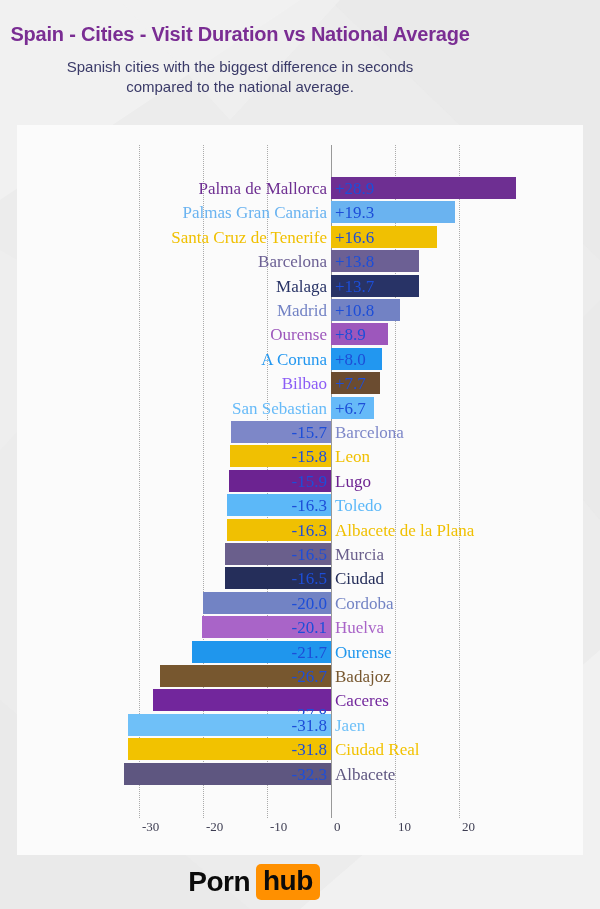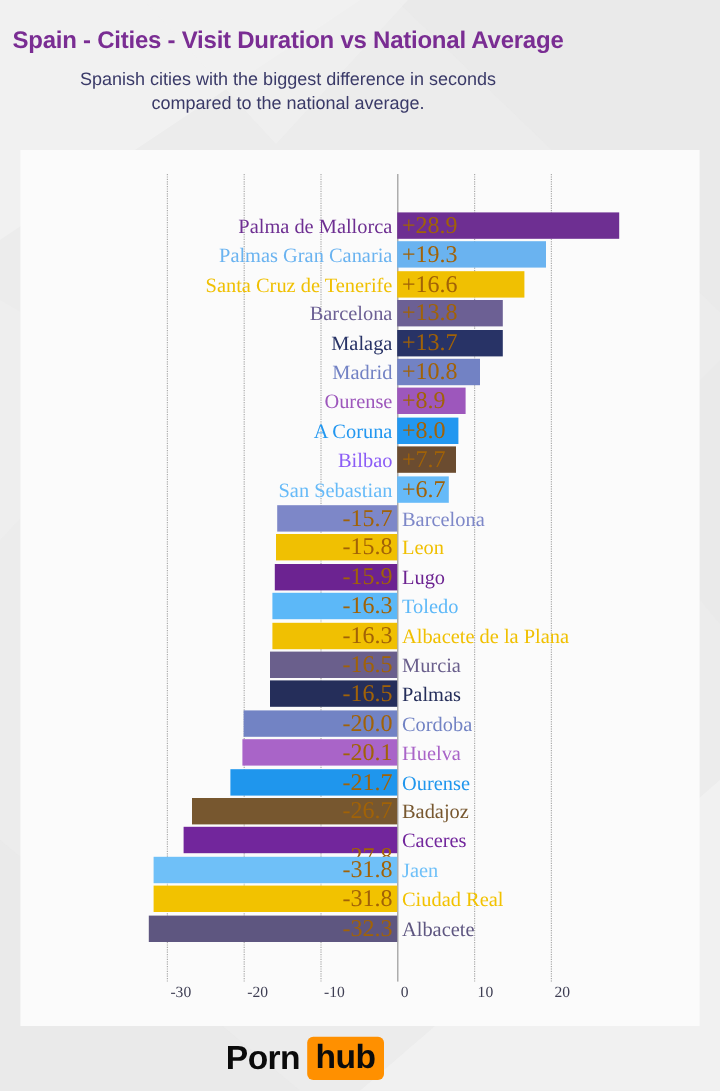--- a/index.html
+++ b/index.html
@@ -33,21 +33,21 @@
   }
   .grid { position: absolute; width: 0; border-left: 1px dotted #ababab; }
   .grid.zero { border-left: 1px solid #999999; }
   .tick {
     position: absolute; top: 694px;
     font-size: 13px; color: #3d3d52; white-space: nowrap;
   }
   .bar { position: absolute; height: 22px; }
   .val {
     position: absolute; height: 22px; line-height: 23px;
-    font-size: 20px; color: #a16207; white-space: nowrap;
+    font-size: 17px; color: #1d4ed8; white-space: nowrap;
   }
   .city {
     position: absolute; height: 22px; line-height: 23px;
     font-size: 17px; white-space: nowrap;
   }
 
   footer { position: absolute; left: 0; top: 864px; width: 508px; }
   .logo {
     display: flex; justify-content: center; align-items: center; gap: 6px;
     font-family: "Liberation Sans", "DejaVu Sans", sans-serif;
@@ -137,21 +137,21 @@
         <div class="val" style="top: 369.2px; right: 256px;">-16.3</div>
         <div class="city" style="top: 369.2px; color: rgb(92, 184, 248); left: 318px;">Toledo</div>
         <div class="bar" style="left: 209.7px; top: 393.6px; width: 104.3px; height: 22px; background: rgb(240, 192, 2);"></div>
         <div class="val" style="top: 393.6px; right: 256px;">-16.3</div>
         <div class="city" style="top: 393.6px; color: rgb(240, 192, 2); left: 318px;">Albacete de la Plana</div>
         <div class="bar" style="left: 208.4px; top: 418px; width: 105.6px; height: 22px; background: rgb(106, 95, 140);"></div>
         <div class="val" style="top: 418px; right: 256px;">-16.5</div>
         <div class="city" style="top: 418px; color: rgb(106, 95, 140); left: 318px;">Murcia</div>
         <div class="bar" style="left: 208.4px; top: 442.4px; width: 105.6px; height: 22px; background: rgb(37, 46, 90);"></div>
         <div class="val" style="top: 442.4px; right: 256px;">-16.5</div>
-        <div class="city" style="top: 442.4px; color: rgb(37, 46, 90); left: 318px;">Palmas</div>
+        <div class="city" style="top: 442.4px; color: rgb(37, 46, 90); left: 318px;">Ciudad</div>
         <div class="bar" style="left: 186px; top: 466.8px; width: 128px; height: 22px; background: rgb(114, 131, 196);"></div>
         <div class="val" style="top: 466.8px; right: 256px;">-20.0</div>
         <div class="city" style="top: 466.8px; color: rgb(114, 131, 196); left: 318px;">Cordoba</div>
         <div class="bar" style="left: 185.4px; top: 491.2px; width: 128.6px; height: 22px; background: rgb(169, 100, 200);"></div>
         <div class="val" style="top: 491.2px; right: 256px;">-20.1</div>
         <div class="city" style="top: 491.2px; color: rgb(169, 100, 200); left: 318px;">Huelva</div>
         <div class="bar" style="left: 175.1px; top: 515.6px; width: 138.9px; height: 22px; background: rgb(31, 150, 237);"></div>
         <div class="val" style="top: 515.6px; right: 256px;">-21.7</div>
         <div class="city" style="top: 515.6px; color: rgb(31, 150, 237); left: 318px;">Ourense</div>
         <div class="bar" style="left: 143.1px; top: 540px; width: 170.9px; height: 22px; background: rgb(119, 87, 47);"></div>

